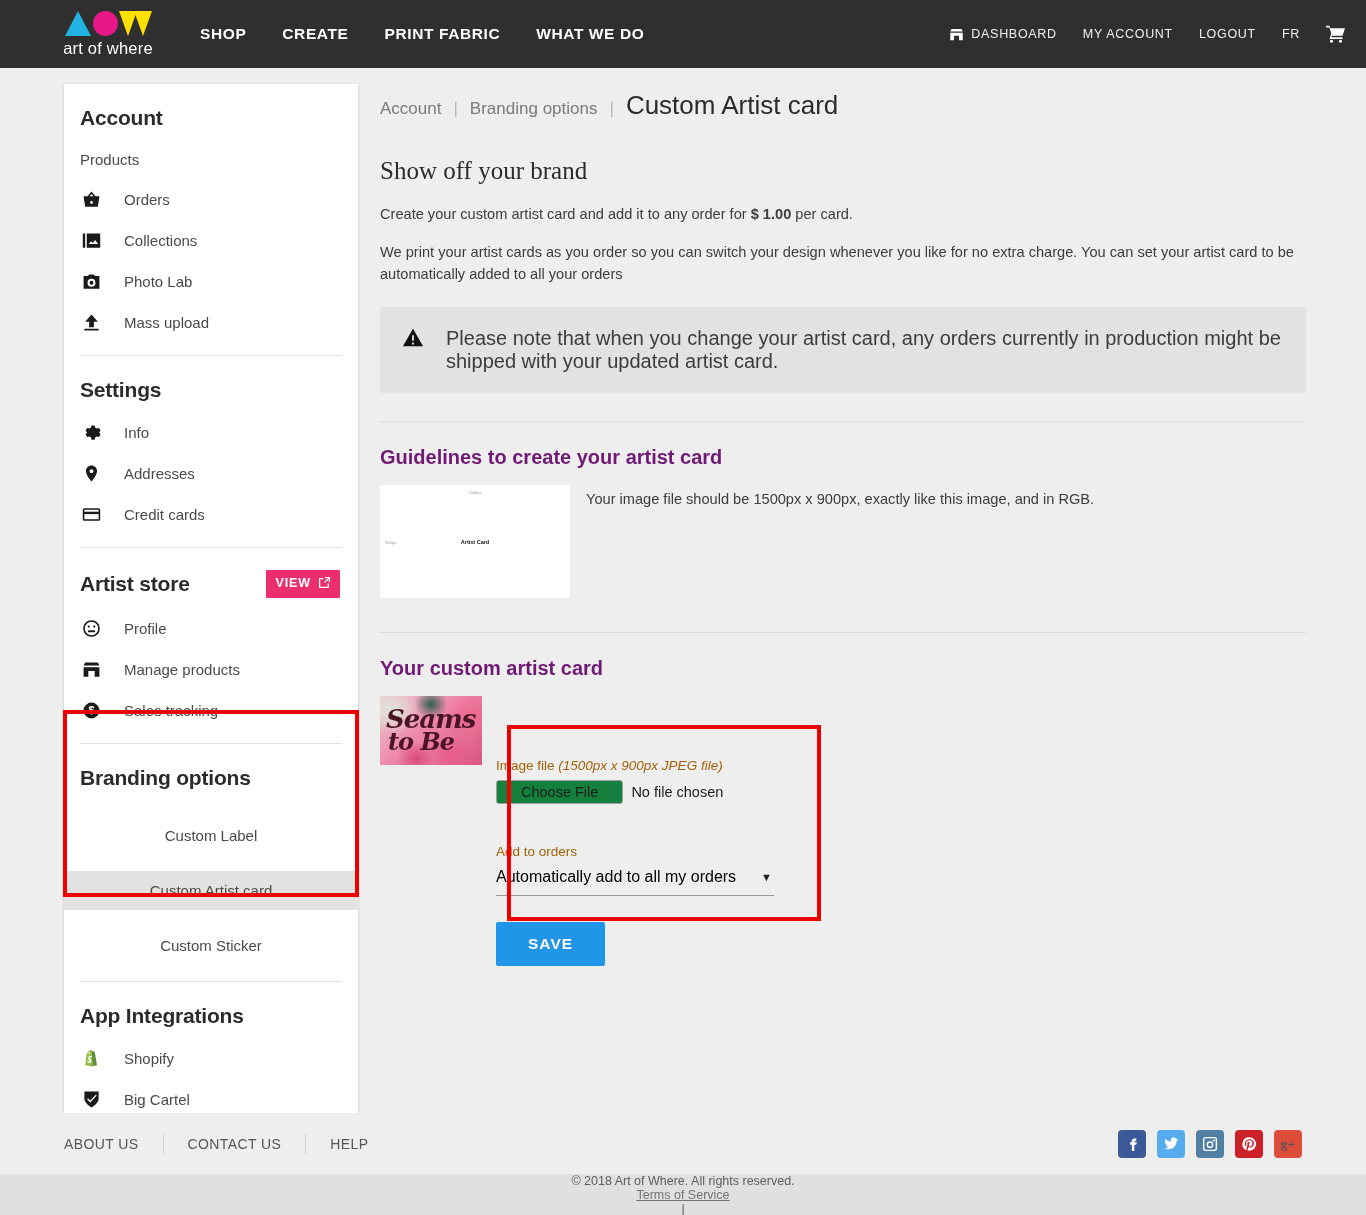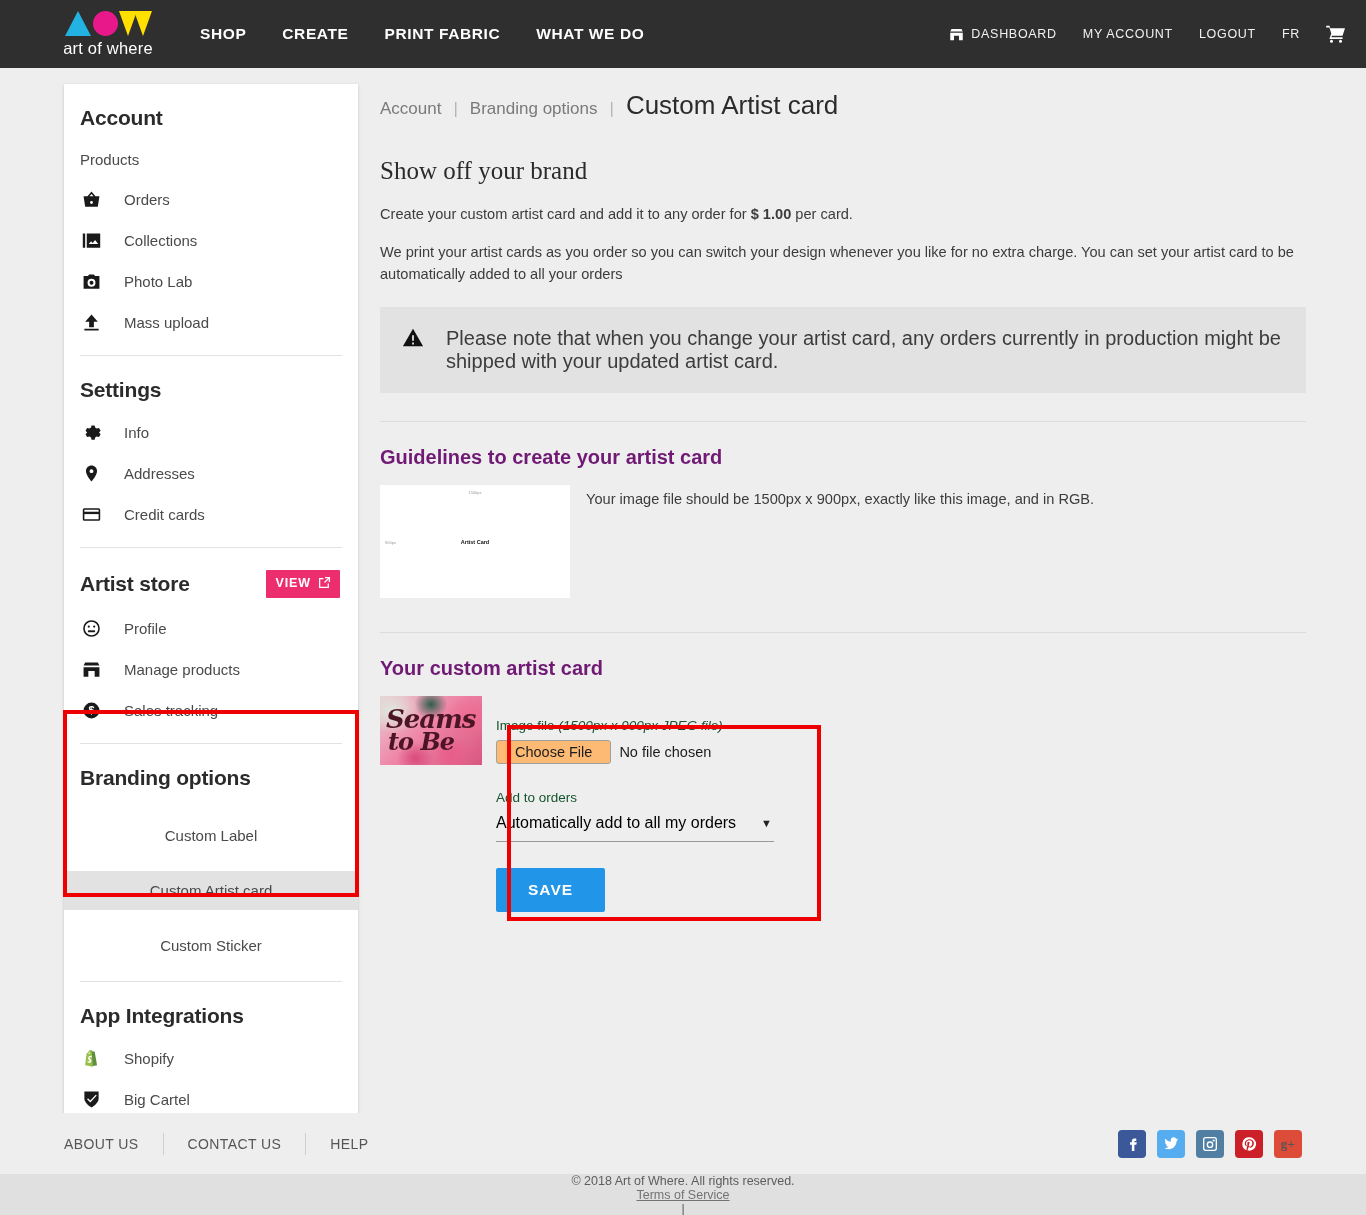--- a/index.html
+++ b/index.html
@@ -164,26 +164,26 @@
     position: absolute; inset: 0;
     display: flex; flex-direction: column; justify-content: center;
     padding-left: 6px;
     font-family: "DejaVu Serif", serif;
     font-style: italic; font-weight: bold;
     color: #4b1526; line-height: .92;
   }
   .card-thumb .s1 { font-size: 26px; letter-spacing: -1px; }
   .card-thumb .s2 { font-size: 24px; letter-spacing: -1px; padding-left: 2px; }
   .form-box { padding: 22px 22px 22px 14px; width: 314px; }
-  .fld-label { font-size: 13.5px; color: #14532d; margin-bottom: 7px; }
+  .fld-label { font-size: 13.5px; color: #a16207; margin-bottom: 7px; margin-top: 40px; }
   .fld-label i { font-style: italic; }
   .file-line { display: flex; align-items: center; gap: 8px; margin-bottom: 26px; }
   .choose-file {
-    background: #fdba74; border: 1px solid #a0a0a0; border-radius: 3px;
-    font-size: 14.5px; color: #1b1b1b; padding: 3px 18px; cursor: pointer;
+    background: #15803d; border: 1px solid #a0a0a0; border-radius: 3px;
+    font-size: 14.5px; color: #1b1b1b; padding: 3px 24px; cursor: pointer;
     font-family: "Liberation Sans", sans-serif;
   }
   .no-file { font-size: 14.5px; color: #1b1b1b; }
   .select-wrap {
     display: flex; align-items: center; justify-content: space-between;
     border-bottom: 1px solid #9a9a9a; padding: 2px 2px 9px 0; cursor: pointer;
   }
   .select-val { font-size: 16px; color: #000000; }
   .caret { font-size: 11px; color: #222; }
   .save-btn {

